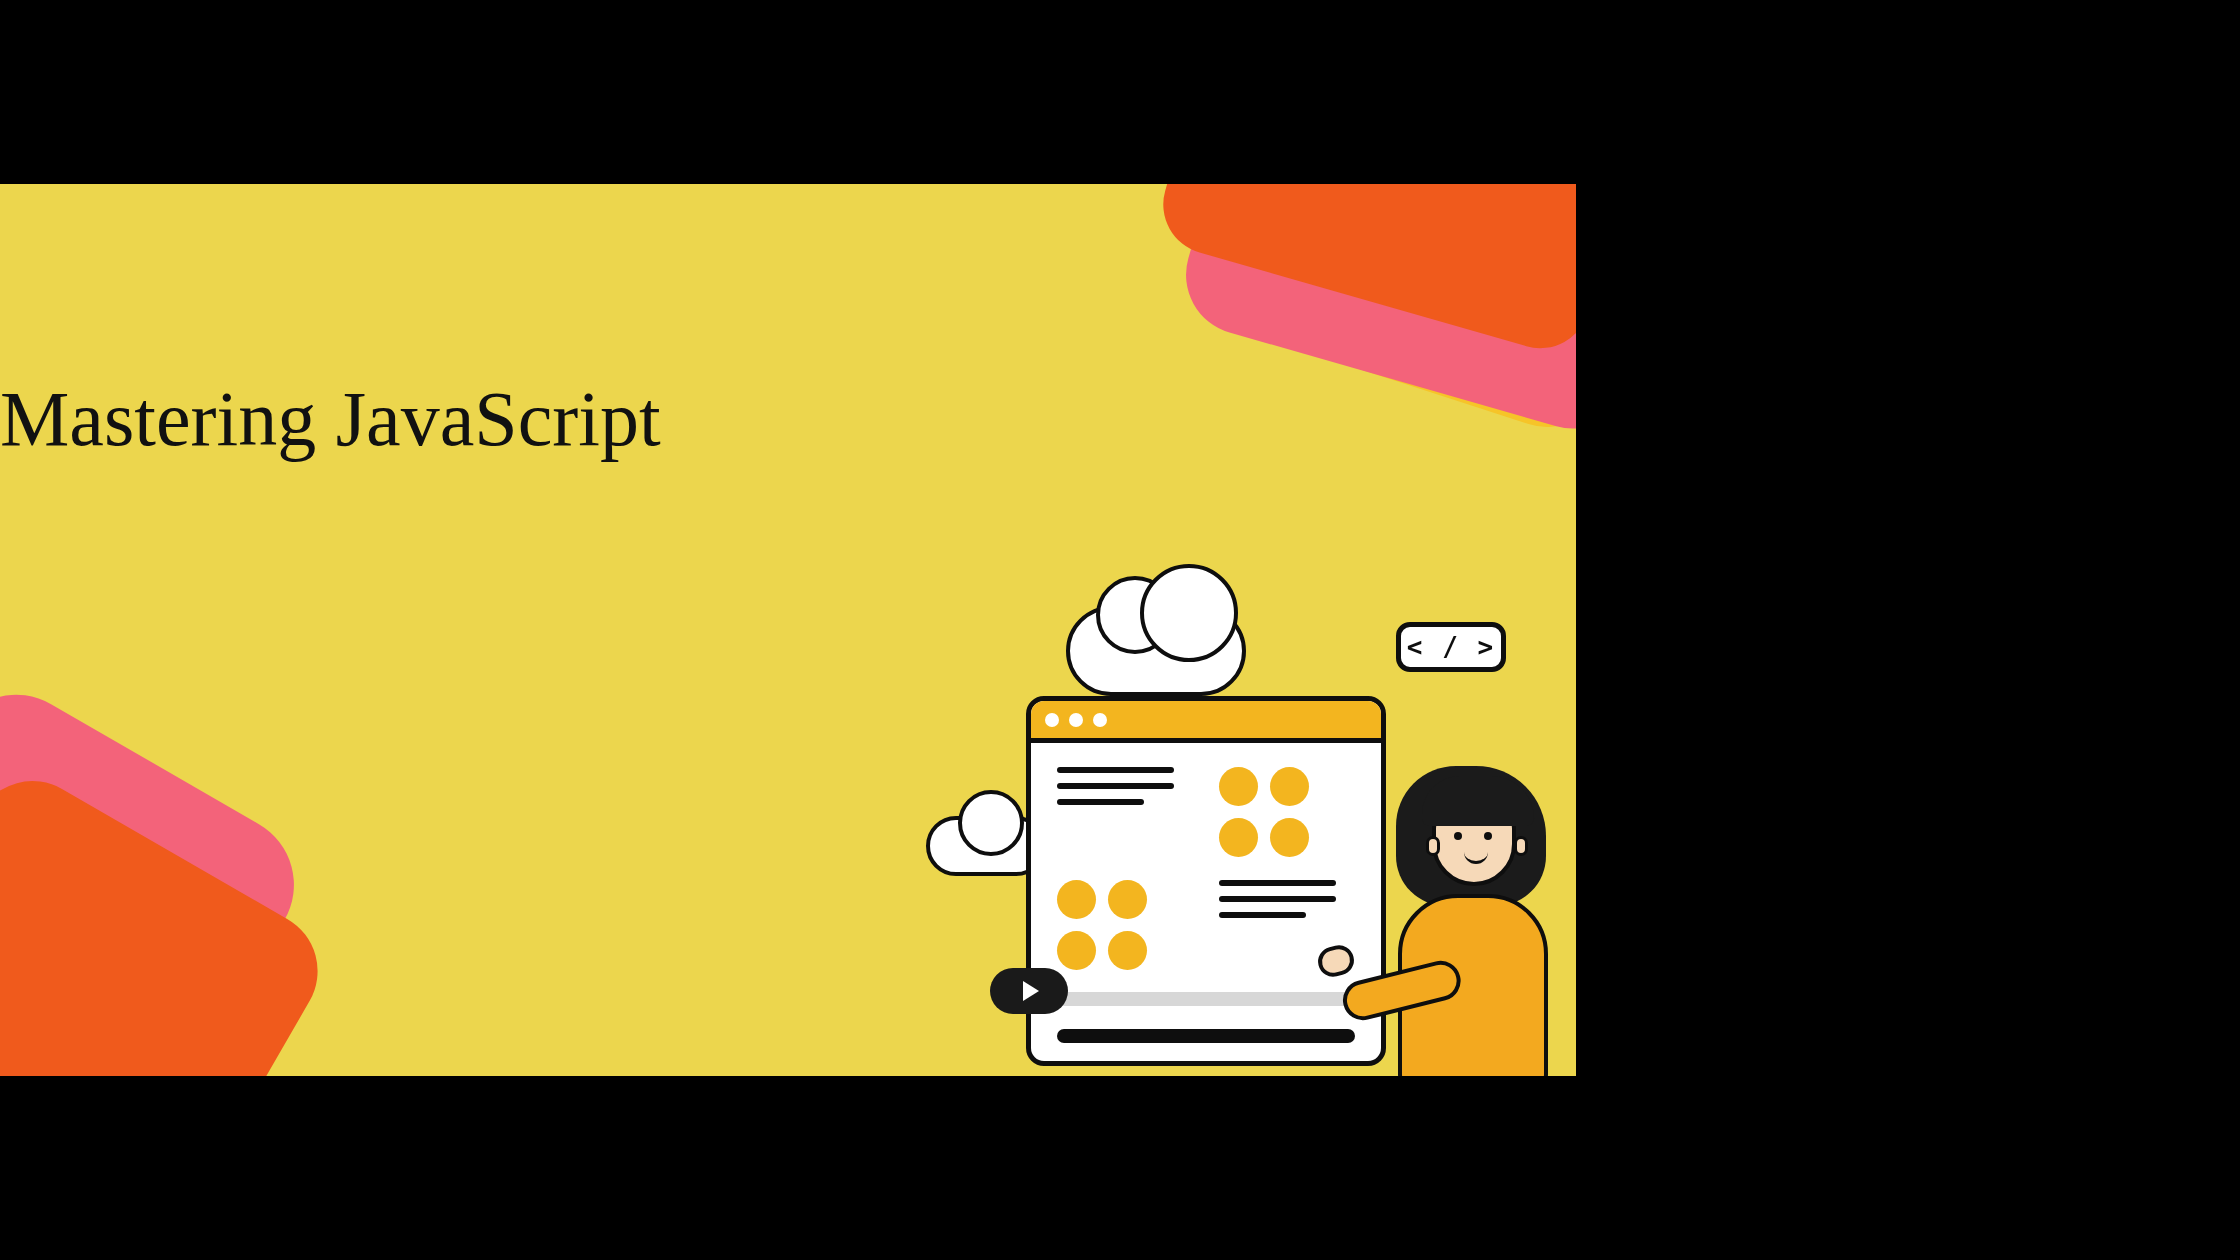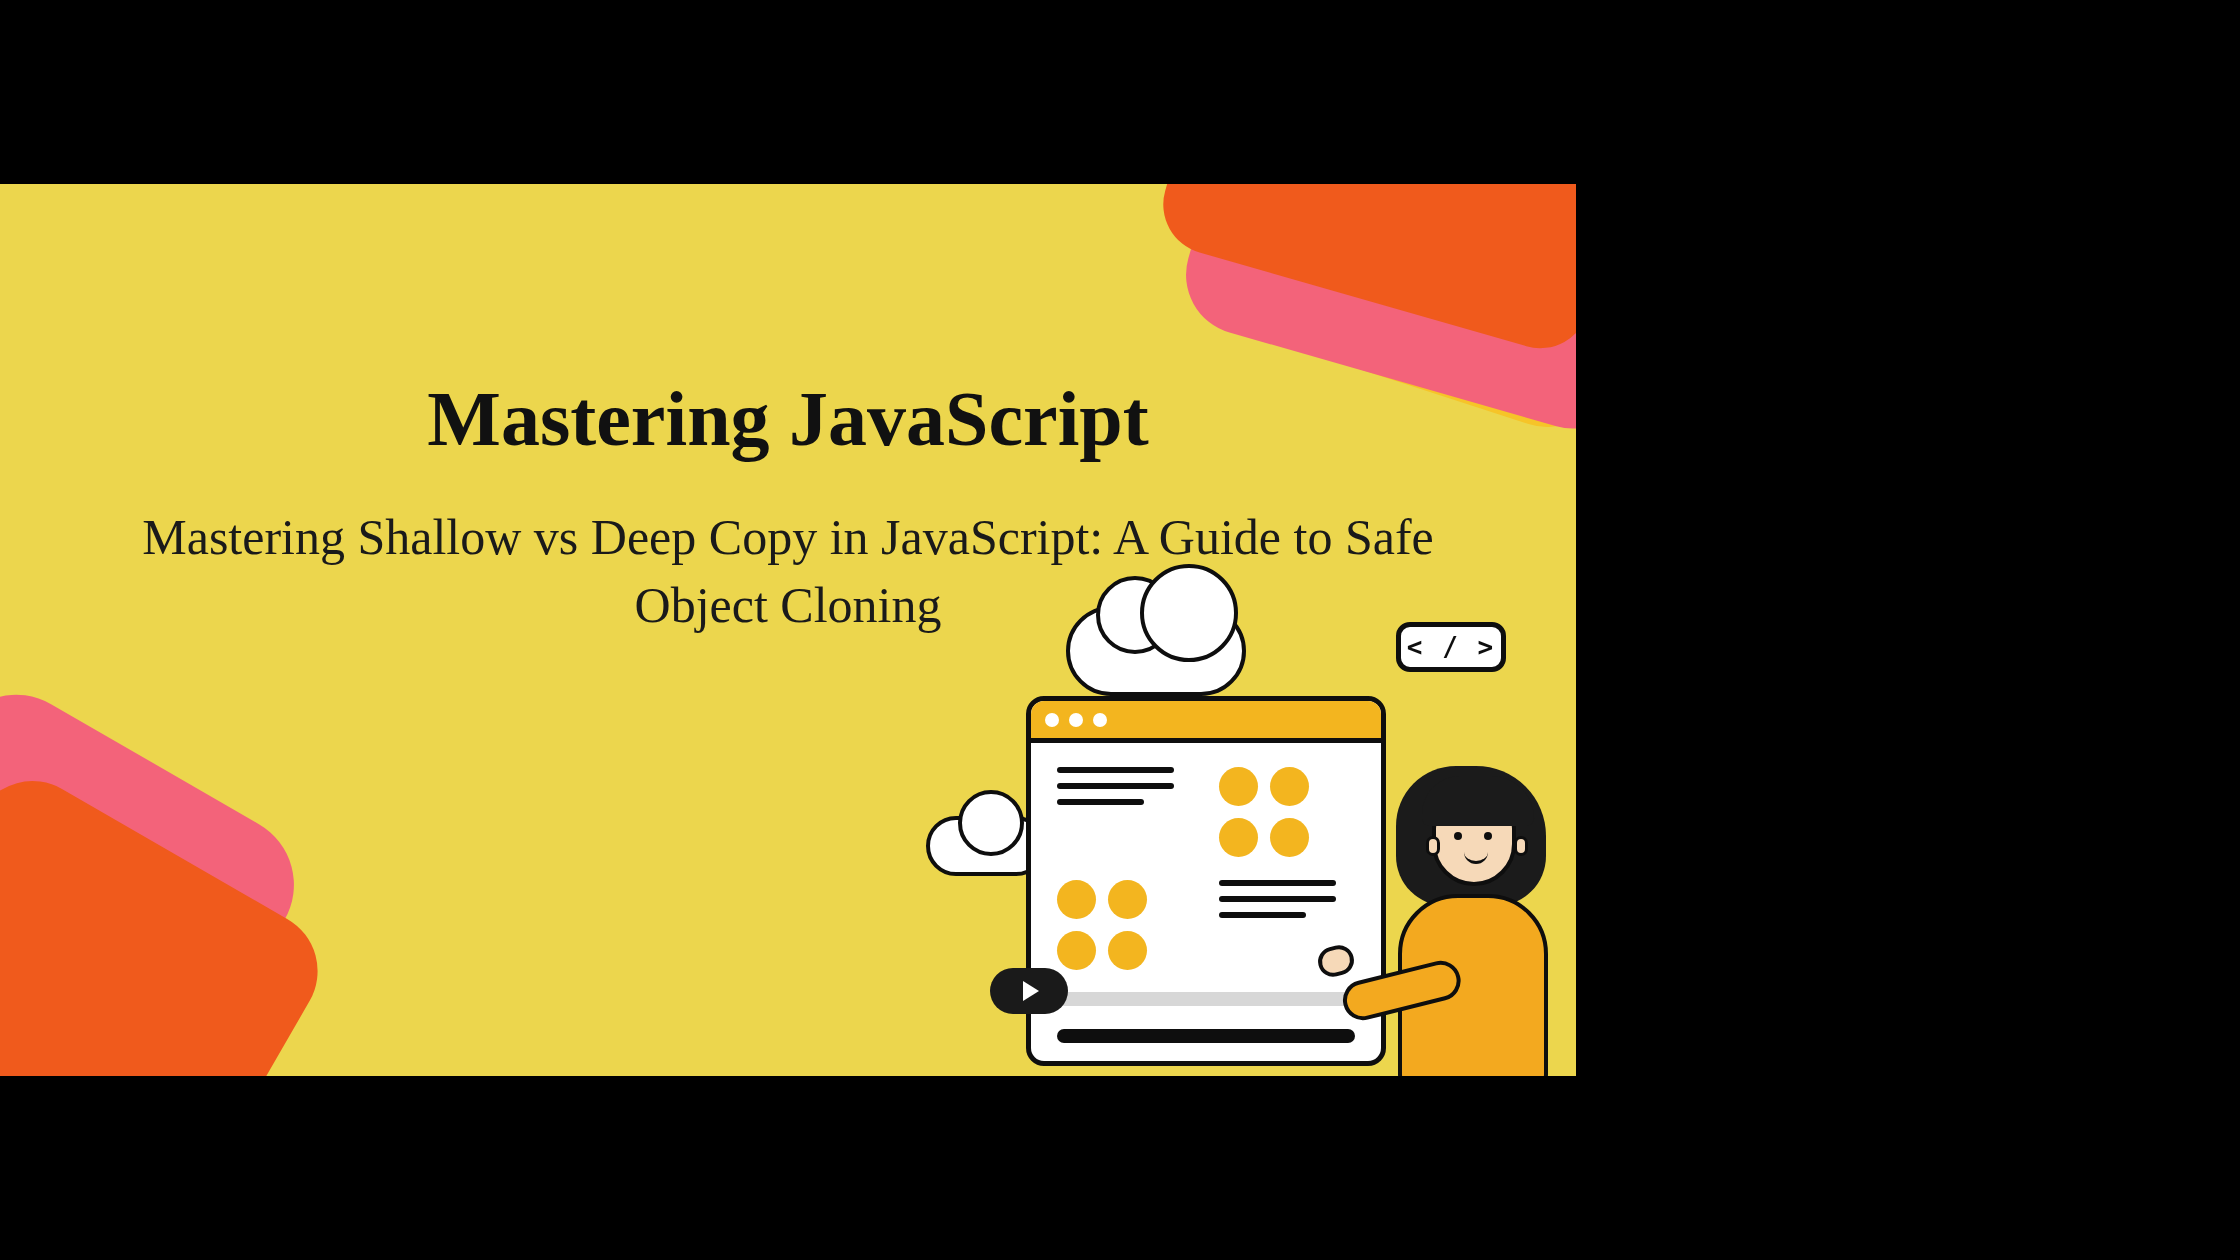--- a/index.html
+++ b/index.html
@@ -82,23 +82,22 @@
     bottom: -170px; left: -120px;
     width: 380px; height: 420px;
     background: #f05a1c;
     border-radius: 60px;
     transform: rotate(30deg);
   }
   .heading {
     position: absolute;
     top: 190px;
     left: 0; right: 0;
-    text-align: center;
     font-size: 78px;
-    font-weight: 700;
+    font-weight: 400;
     color: #111;
   }
   .subheading {
     position: absolute;
     top: 320px;
     left: 80px; right: 80px;
     text-align: center;
     font-size: 50px;
     line-height: 1.35;
     color: #1a1a1a;
@@ -268,21 +267,20 @@
   <div class="slide">
 
     <div class="corner-tr-yellow"></div>
     <div class="corner-tr-pink"></div>
     <div class="corner-tr-orange"></div>
 
     <div class="corner-bl-pink"></div>
     <div class="corner-bl-orange"></div>
 
     <h1 class="heading">Mastering JavaScript</h1>
-    <h2 class="subheading">Mastering Shallow vs Deep Copy in JavaScript: A Guide to Safe Object Cloning</h2>
 
     <div class="illus">
       <div class="cloud c1"></div>
       <div class="cloud c2"></div>
       <div class="code-badge">&lt; / &gt;</div>
 
       <div class="browser">
         <div class="browser-bar">
           <span class="dot"></span>
           <span class="dot"></span>

